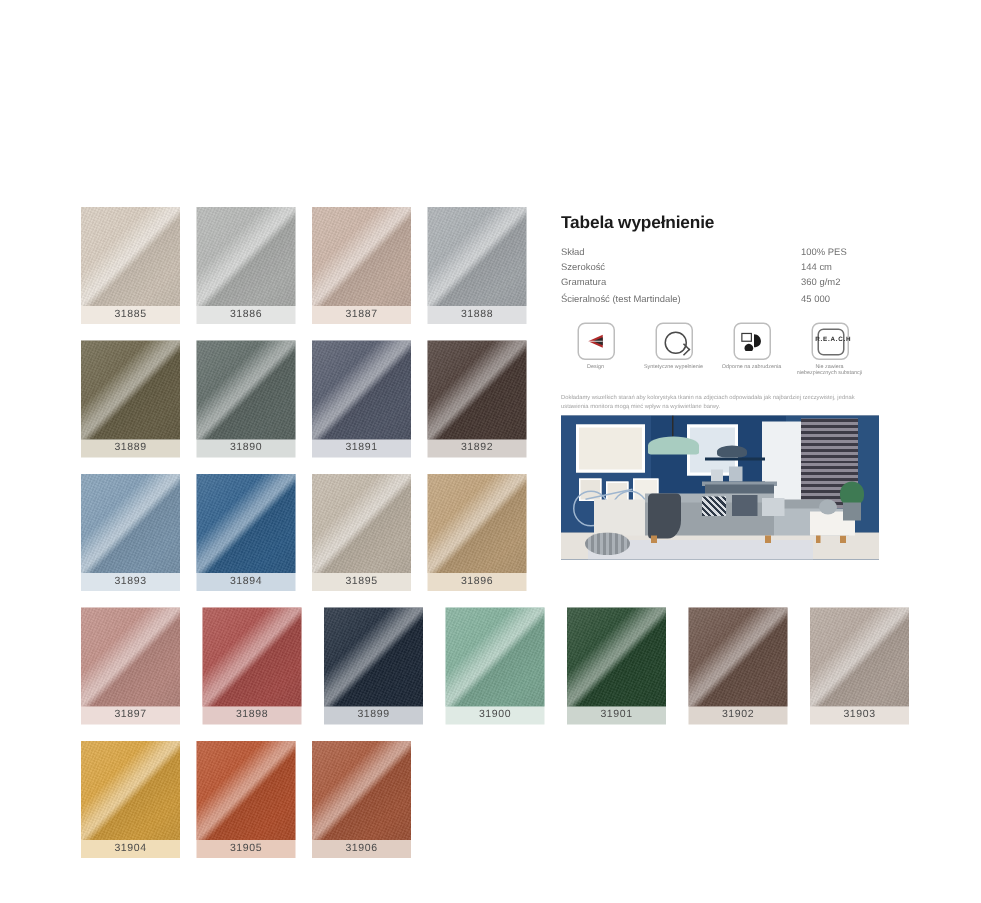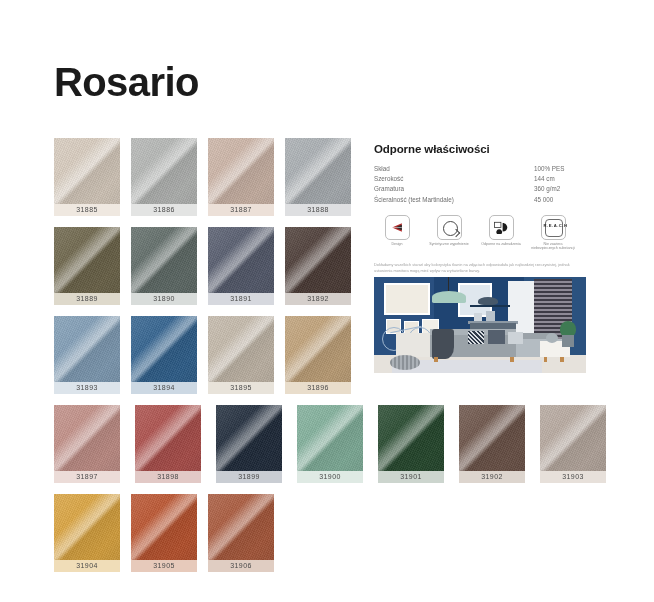--- a/index.html
+++ b/index.html
@@ -160,21 +160,20 @@
 
   
   [data-interactable="true"]{cursor:default;}
 </style>
 </head>
 <body>
 
 <div class="page" data-interactable="false">
 
 
-  <div class="title" data-interactable="false">Rosario</div>
 
   <div class="grid" data-interactable="false" id="grid">
       <div class="row" data-interactable="false">
         <div class="swatch" data-interactable="true">
           <div class="sw-img" data-interactable="false" style="background: rgb(214, 202, 188);"></div>
           <div class="sw-label" data-interactable="false" style="background: rgb(239, 232, 224);">31885</div>
         </div>
         <div class="swatch" data-interactable="true">
           <div class="sw-img" data-interactable="false" style="background: rgb(179, 181, 179);"></div>
           <div class="sw-label" data-interactable="false" style="background: rgb(227, 228, 227);">31886</div>
@@ -264,21 +263,21 @@
           <div class="sw-label" data-interactable="false" style="background: rgb(231, 202, 187);">31905</div>
         </div>
         <div class="swatch" data-interactable="true">
           <div class="sw-img" data-interactable="false" style="background: rgb(168, 87, 58);"></div>
           <div class="sw-label" data-interactable="false" style="background: rgb(224, 205, 194);">31906</div>
         </div>
       </div>
     </div>
 
   <div class="info" data-interactable="false">
-    <div class="info-title" data-interactable="false">Odporne właściwości</div>
+    <div class="info-title" data-interactable="false">Tabela wypełnienie</div>
     <div data-interactable="false" id="spec-list">
         <div class="spec" data-interactable="false">
           <div class="spec-name" data-interactable="false">Skład</div>
           <div class="spec-val" data-interactable="false">100% PES</div>
         </div>
         <div class="spec" data-interactable="false">
           <div class="spec-name" data-interactable="false">Szerokość</div>
           <div class="spec-val" data-interactable="false">144 cm</div>
         </div>
         <div class="spec" data-interactable="false">

